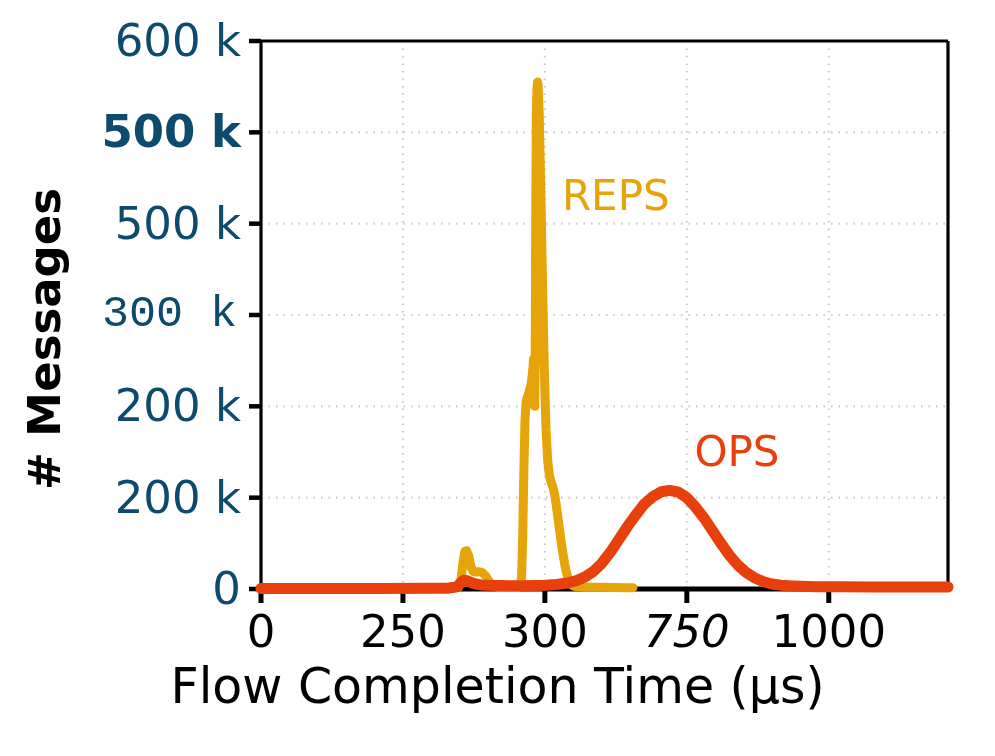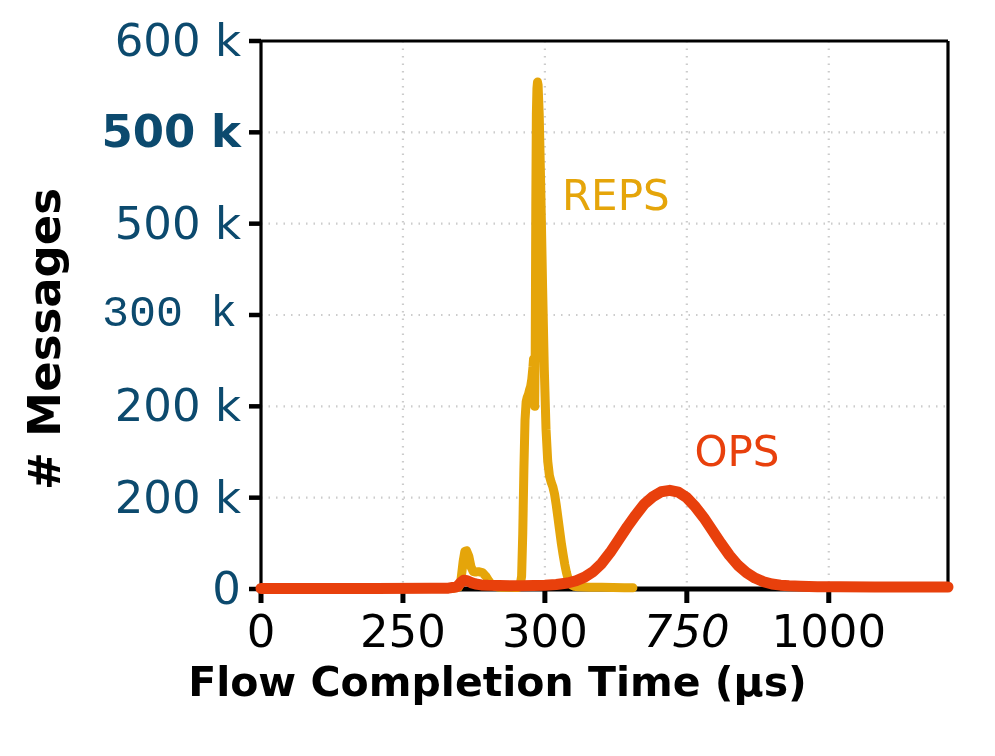--- a/index.html
+++ b/index.html
@@ -47,22 +47,22 @@
     position: absolute;
     font-size: 45px;
     font-weight: 400;
     color: #000000;
     text-align: center;
     white-space: nowrap;
     line-height: 1;
   }
   .xlabel-main {
     position: absolute;
-    font-size: 41px;
-    font-weight: 700;
+    font-size: 49px;
+    font-weight: 400;
     color: #000000;
     white-space: nowrap;
     text-align: center;
     line-height: 1;
   }
   .series-annot {
     position: absolute;
     font-size: 42px;
     font-weight: 400;
     white-space: nowrap;

